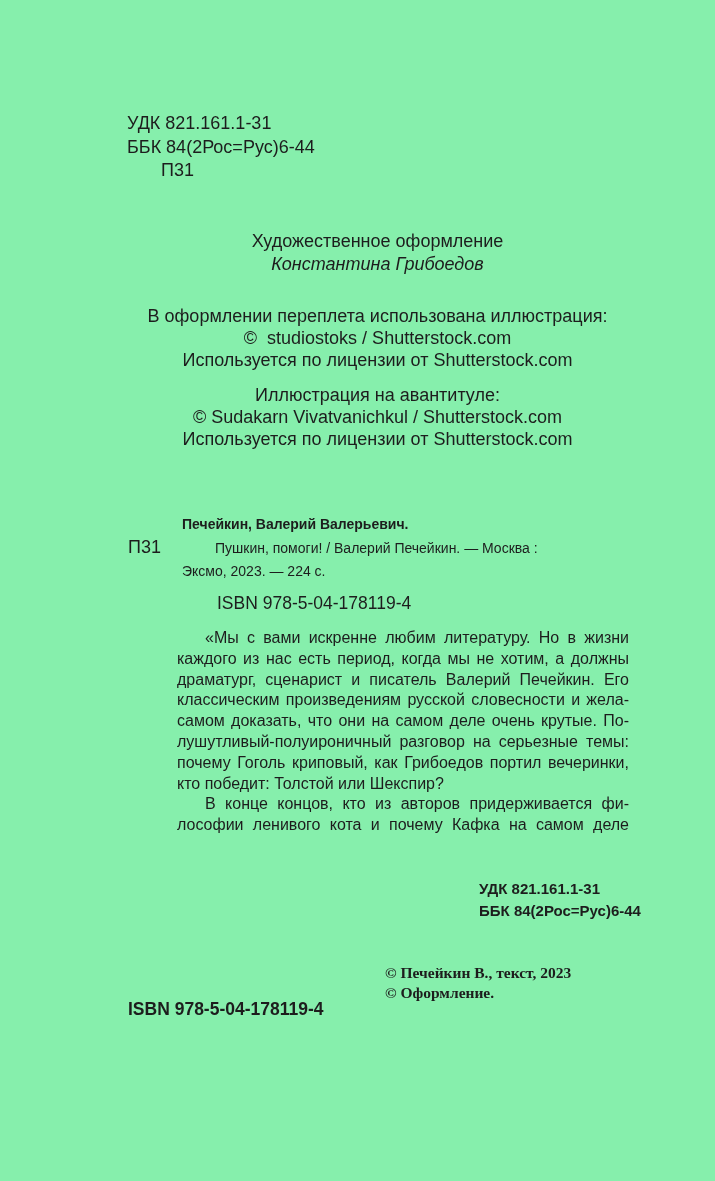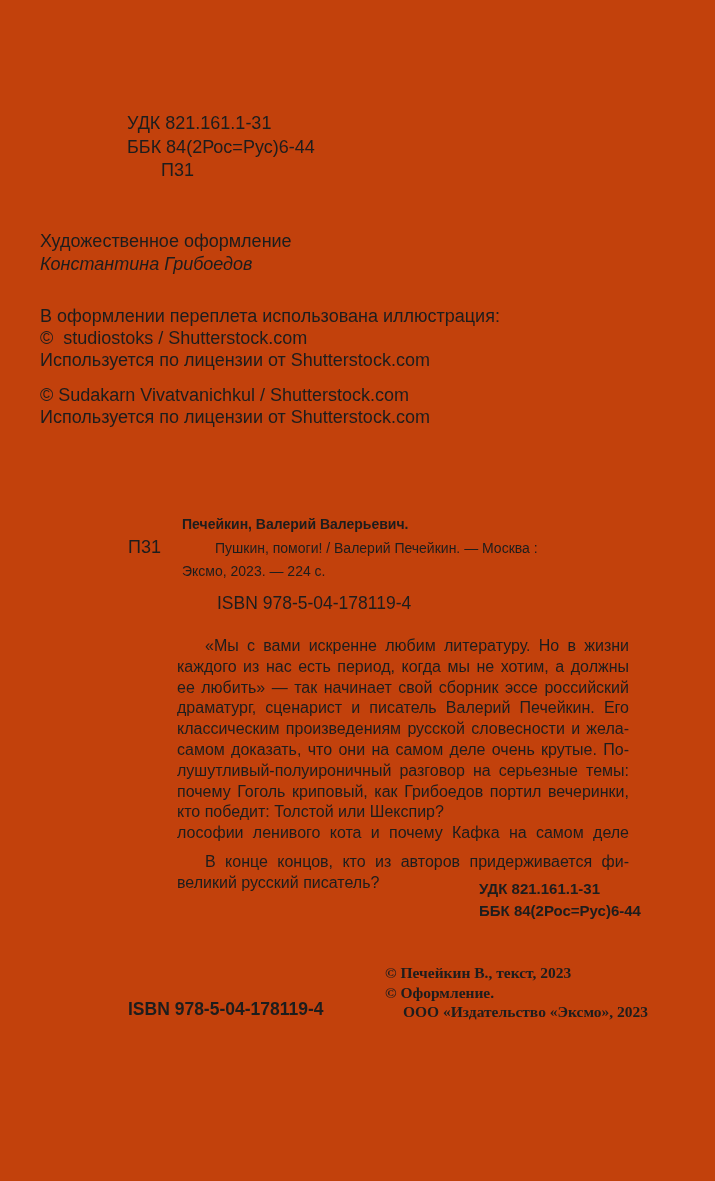--- a/index.html
+++ b/index.html
@@ -1,50 +1,50 @@
 <!DOCTYPE html>
 <html><head>
 <meta charset="utf-8">
 <style>
   html, body { margin: 0; padding: 0; background: #ffffff; }
   .page {
     position: relative;
     width: 715px;
     height: 1181px;
-    background: #c2410c;
+    background: #86efac;
     font-family: "Liberation Sans", "DejaVu Sans", sans-serif;
     color: #1d1d1d;
     overflow: hidden;
   }
   .abs { position: absolute; }
 
   
   #top-codes { left: 127px; top: 112px; font-size: 18px; line-height: 23.5px; }
   #top-codes .sign-indent { padding-left: 34px; }
 
   
-  .centered { left: 40px; width: 675px; text-align: left; }
+  .centered { left: 40px; width: 675px; text-align: center; }
   #design-credit { top: 230px; font-size: 18px; line-height: 22.5px; }
   .italic { font-style: italic; }
   #cover-credit { top: 306px; font-size: 18px; line-height: 21.8px; }
   #avantitle-credit { top: 385px; font-size: 18px; line-height: 21.8px; }
 
   
   #catalog { left: 182px; top: 513px; font-size: 14px; line-height: 23.5px; }
   .bold { font-weight: bold; }
   #catalog .title-indent { padding-left: 33px; }
   #catalog-sign { left: 128px; top: 537px; font-size: 18px; }
 
   #isbn-top { left: 217px; top: 593px; font-size: 17.5px; }
 
   
   #annotation { left: 177px; top: 628px; width: 452px; font-size: 16px; line-height: 20.8px; }
   .a-line { text-align: justify; text-align-last: justify; white-space: nowrap; }
   .a-line.last { text-align: right; text-align-last: left; }
-  .a-line.indent { padding-left: 28px; margin-top: 8px; }
+  .a-line.indent { padding-left: 28px; }
 
   
   #codes-right { left: 479px; top: 878px; font-size: 15px; line-height: 21.8px; font-weight: bold; }
 
   
   #isbn-bottom { left: 128px; top: 999px; font-size: 17.5px; font-weight: bold; }
   #copyright { left: 385px; top: 963px; font-size: 15.5px; line-height: 19.7px; font-weight: bold; font-family: Liberation Serif, serif; }
   #copyright .publisher-indent { padding-left: 18px; }
 </style>
 </head>
@@ -63,55 +63,53 @@
     <div class="italic">Константина Грибоедов</div>
   </div>
 
   <div class="abs centered" id="cover-credit">
     <div>В оформлении переплета использована иллюстрация:</div>
     <div>©&nbsp; studiostoks / Shutterstock.com</div>
     <div>Используется по лицензии от Shutterstock.com</div>
   </div>
 
   <div class="abs centered" id="avantitle-credit">
+    <div>Иллюстрация на авантитуле:</div>
     <div>© Sudakarn Vivatvanichkul / Shutterstock.com</div>
     <div>Используется по лицензии от Shutterstock.com</div>
   </div>
 
   <div class="abs" id="catalog-sign">П31</div>
 
   <div class="abs" id="catalog">
     <div class="bold">Печейкин, Валерий Валерьевич.</div>
     <div class="title-indent">Пушкин, помоги! / Валерий Печейкин. — Москва :</div>
     <div>Эксмо, 2023. — 224 с.</div>
   </div>
 
   <div class="abs" id="isbn-top">ISBN 978-5-04-178119-4</div>
 
   <div class="abs" id="annotation">
     <div class="a-line indent">«Мы с вами искренне любим литературу. Но в жизни</div>
     <div class="a-line">каждого из нас есть период, когда мы не хотим, а должны</div>
-    <div class="a-line">ее любить» — так начинает свой сборник эссе российский</div>
     <div class="a-line">драматург, сценарист и писатель Валерий Печейкин. Его</div>
     <div class="a-line">классическим произведениям русской словесности и жела-</div>
     <div class="a-line">самом доказать, что они на самом деле очень крутые. По-</div>
     <div class="a-line">лушутливый-полуироничный разговор на серьезные темы:</div>
     <div class="a-line">почему Гоголь криповый, как Грибоедов портил вечеринки,</div>
     <div class="a-line last">кто победит: Толстой или Шекспир?</div>
+    <div class="a-line indent">В конце концов, кто из авторов придерживается фи-</div>
     <div class="a-line">лософии ленивого кота и почему Кафка на самом деле</div>
-    <div class="a-line indent">В конце концов, кто из авторов придерживается фи-</div>
-    <div class="a-line last">великий русский писатель?</div>
   </div>
 
   <div class="abs" id="codes-right">
     <div>УДК 821.161.1-31</div>
     <div>ББК 84(2Рос=Рус)6-44</div>
   </div>
 
   <div class="abs" id="isbn-bottom">ISBN 978-5-04-178119-4</div>
 
   <div class="abs" id="copyright">
     <div>© Печейкин В., текст, 2023</div>
     <div>© Оформление.</div>
-    <div class="publisher-indent">ООО «Издательство «Эксмо», 2023</div>
   </div>
 
 </div>
 
 </body></html>

